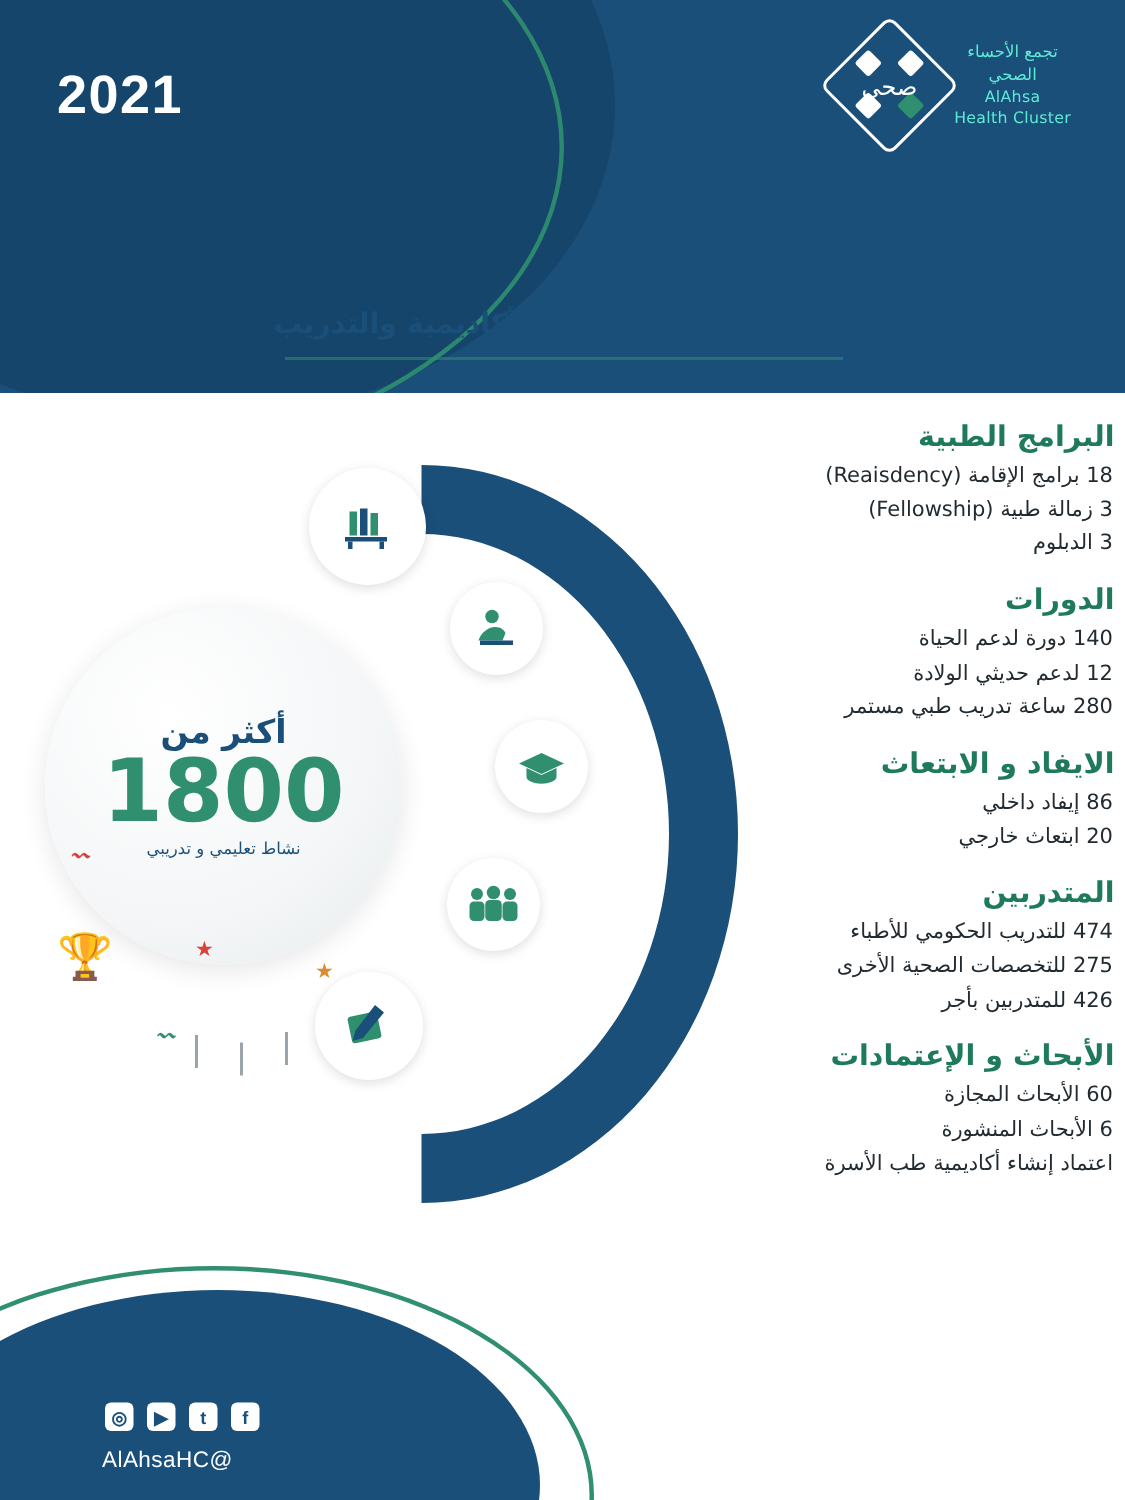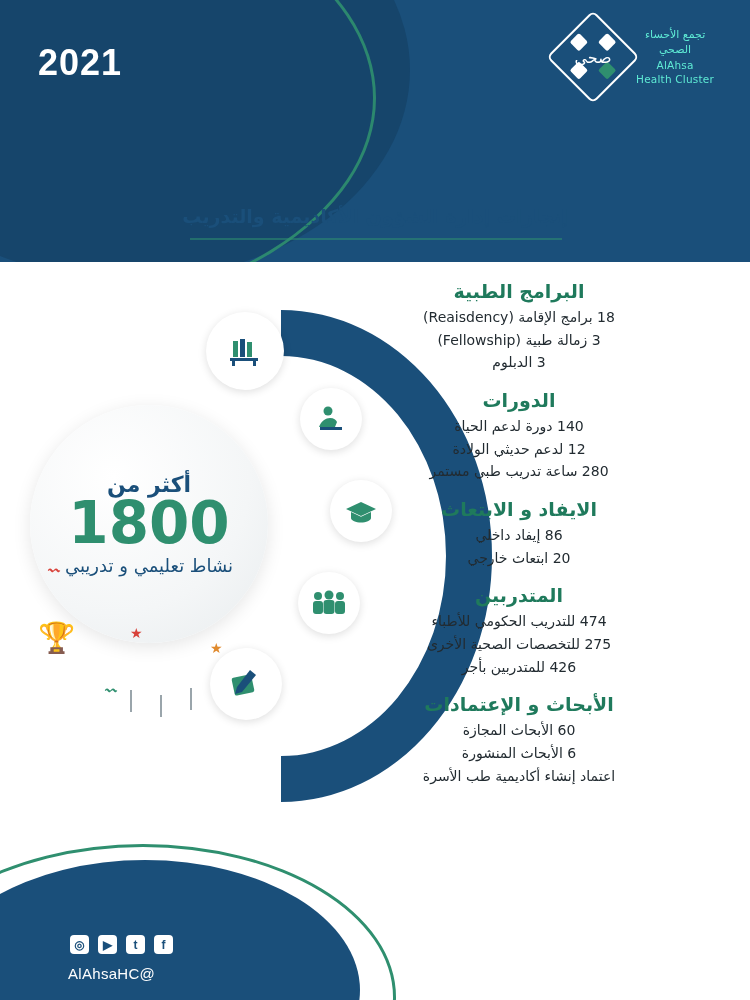--- a/index.html
+++ b/index.html
@@ -93,43 +93,43 @@
   .bubble{
     position:absolute;left:20px;top:115px;width:238px;height:238px;
     border-radius:50%;
     background:radial-gradient(circle at 35% 30%, #ffffff 0%, #f4f6f7 60%, #e8ecee 100%);
     box-shadow:0 4px 18px rgba(0,0,0,.10);
     display:flex;flex-direction:column;align-items:center;justify-content:center;
     text-align:center;
   }
   .bubble .b1{color:#1a4f7a;font-size:22px;font-weight:bold;margin-bottom:-4px;}
   .bubble .b2{color:#2f8f6f;font-size:58px;font-weight:bold;line-height:1.05;}
-  .bubble .b3{color:#1a4f7a;font-size:18px;margin-top:2px;}
+  .bubble .b3{color:#1a4f7a;font-size:11px;margin-top:2px;}
 
   .icon-circle{
     position:absolute;width:62px;height:62px;border-radius:50%;
     background:#ffffff;box-shadow:0 2px 8px rgba(0,0,0,.13);
     display:flex;align-items:center;justify-content:center;
   }
   .ic1{left:196px;top:22px;width:78px;height:78px;}
   .ic2{left:290px;top:98px;}
   .ic3{left:320px;top:190px;}
   .ic4{left:288px;top:282px;}
   .ic5{left:200px;top:358px;width:72px;height:72px;}
 
   .confetti{position:absolute;}
   .star{color:#d8423a;font-size:14px;}
   .star.orange{color:#e08a2e;}
   .trophy{position:absolute;left:28px;top:330px;font-size:30px;}
   .tick{position:absolute;background:#9aa5ab;width:2px;height:22px;}
 
   
   .content{
-    position:absolute;right:36px;top:280px;width:390px;
-    text-align:center;direction:rtl;
+    position:absolute;right:7px;top:280px;width:390px;
+    text-align:right;direction:rtl;
   }
   .sec{margin-bottom:15px;}
   .sec h3{
     margin:0 0 4px 0;color:#1f7a5c;font-size:19px;font-weight:bold;
   }
   .sec ul{margin:1px;padding:0;list-style:none;}
   .sec li{
     color:#222b31;font-size:14px;line-height:1.62;
   }
 

